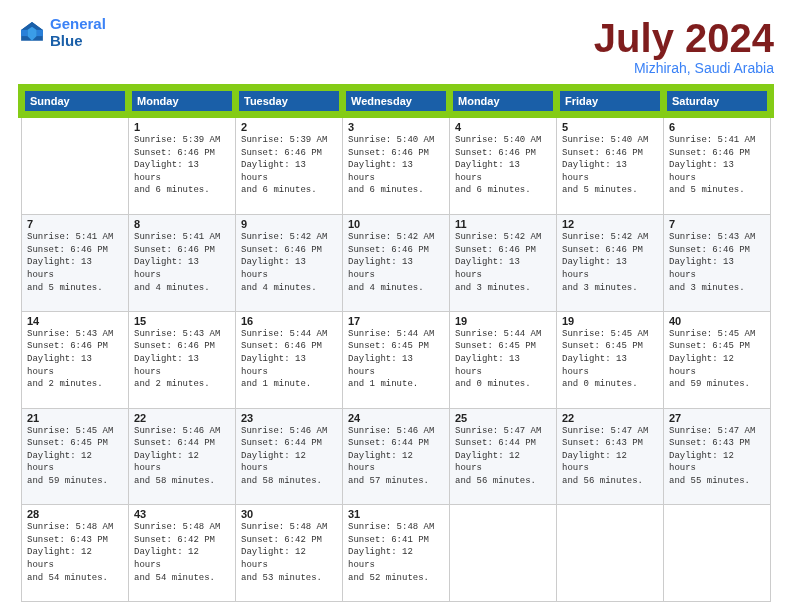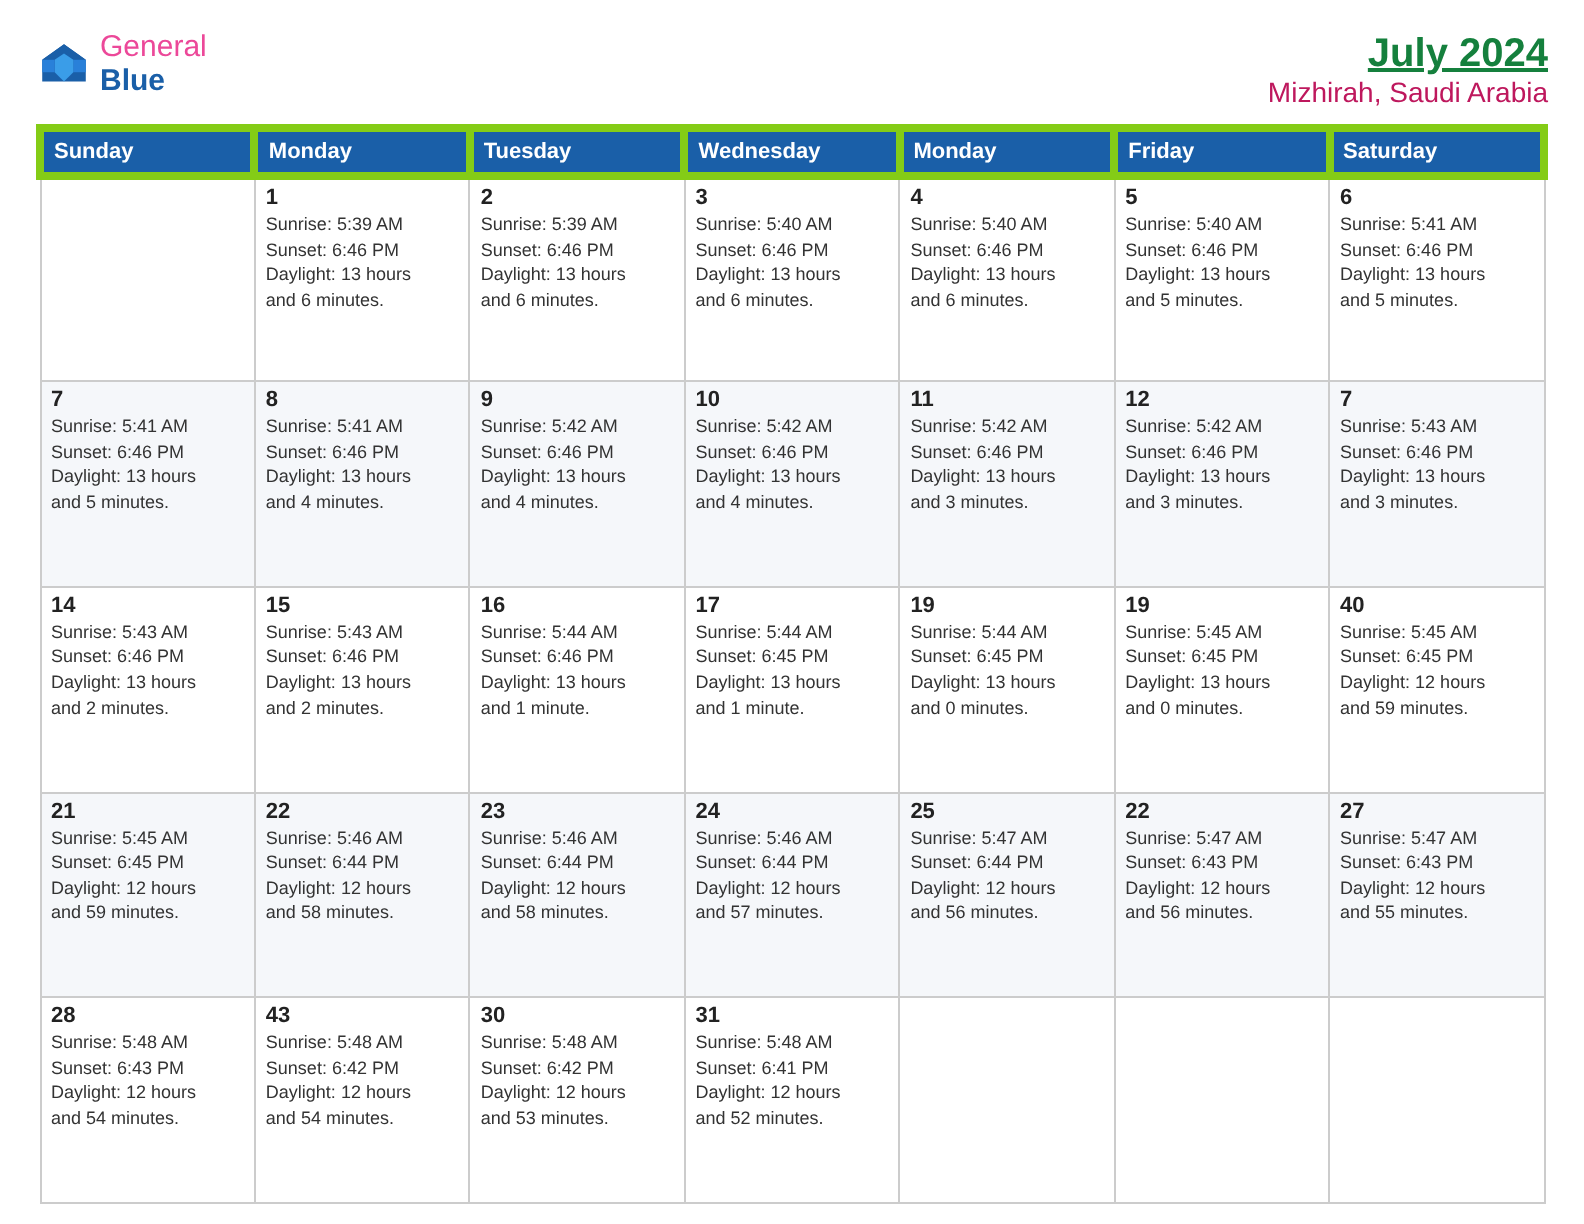--- a/index.html
+++ b/index.html
@@ -28,59 +28,58 @@
       align-items: center;
       gap: 4px;
     }
     .logo-text {
       display: flex;
       flex-direction: column;
       line-height: 1.1;
     }
     .logo-general {
       font-size: 15px;
-      font-weight: normal;
-      color: #ec4899;
+      font-weight: bold;
+      color: #3b82f6;
     }
     .logo-blue {
       font-size: 15px;
       font-weight: bold;
       color: #1a5fa8;
     }
     .logo-icon {
       width: 28px;
       height: 28px;
     }
     .title-block {
       text-align: right;
     }
     .month-title {
-      font-size: 20px;
-      font-weight: bold;
-      color: #15803d;
+      font-size: 40px;
+      font-weight: bold;
+      color: #7f1d1d;
       line-height: 1.1;
-      text-decoration: underline;
     }
     .location {
       font-size: 14px;
-      color: #be185d;
+      color: #3b82f6;
     }
     .calendar-table {
       width: 100%;
       border-collapse: collapse;
       flex: 1;
     }
     .calendar-table th {
       background: #1a5fa8;
       color: #fff;
       font-size: 11px;
       font-weight: bold;
       padding: 4px 5px;
       text-align: left;
-      border: 4px solid #84cc16;
+      border: 7px solid #84cc16;
     }
     .calendar-table td {
       border: 1px solid #ccc;
       vertical-align: top;
       padding: 3px 5px;
       width: calc(100% / 7);
       height: 80px;
       background: #fff;
     }
     .calendar-table tr:nth-child(even) td {
@@ -90,20 +89,21 @@
       font-size: 11px;
       font-weight: bold;
       color: #222;
       display: block;
       margin-bottom: 1px;
     }
     .day-info {
       font-size: 9px;
       color: #333;
       line-height: 1.4;
+      font-family: Liberation Mono, monospace;
     }
     .empty-cell {
       background: #fff !important;
     }
   </style>
 </head>
 <body>
 
 <div class="page">
   <div class="header">

